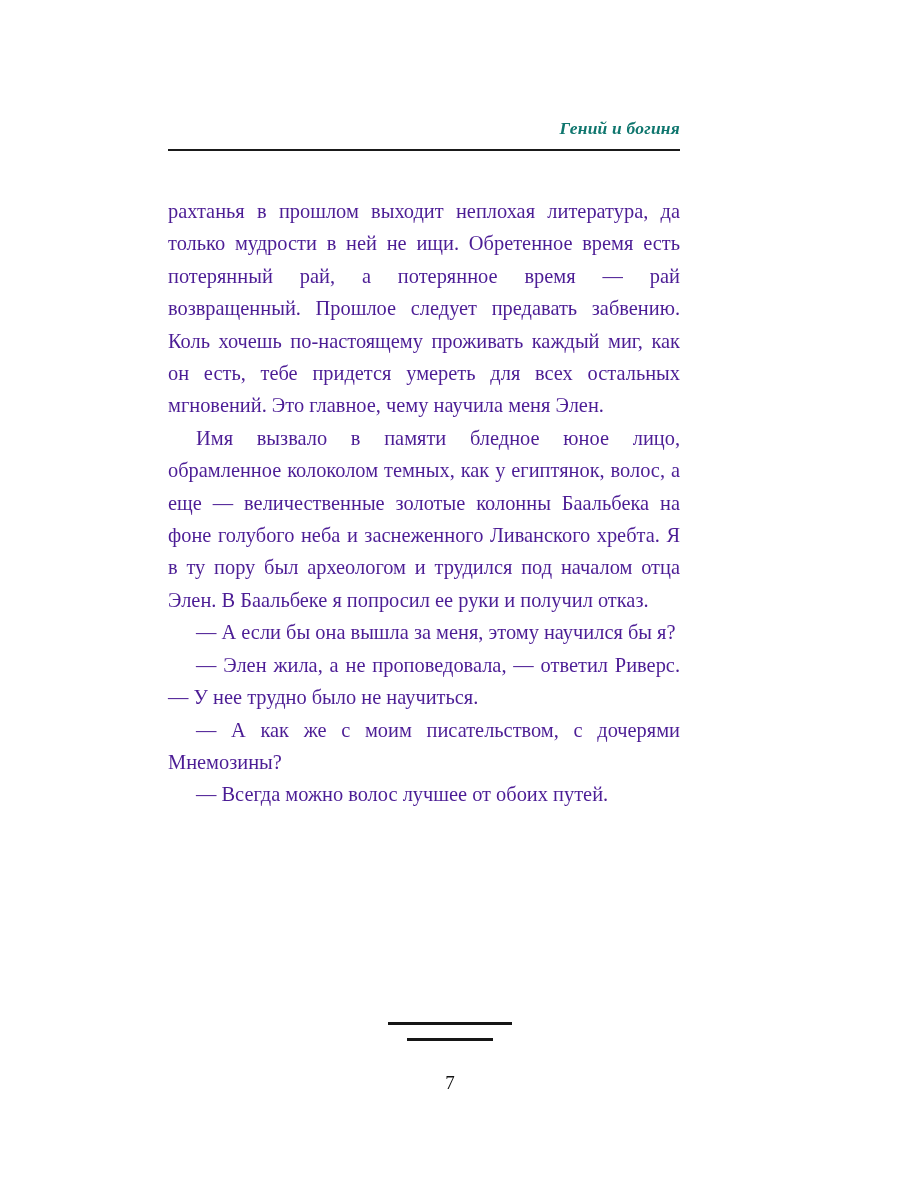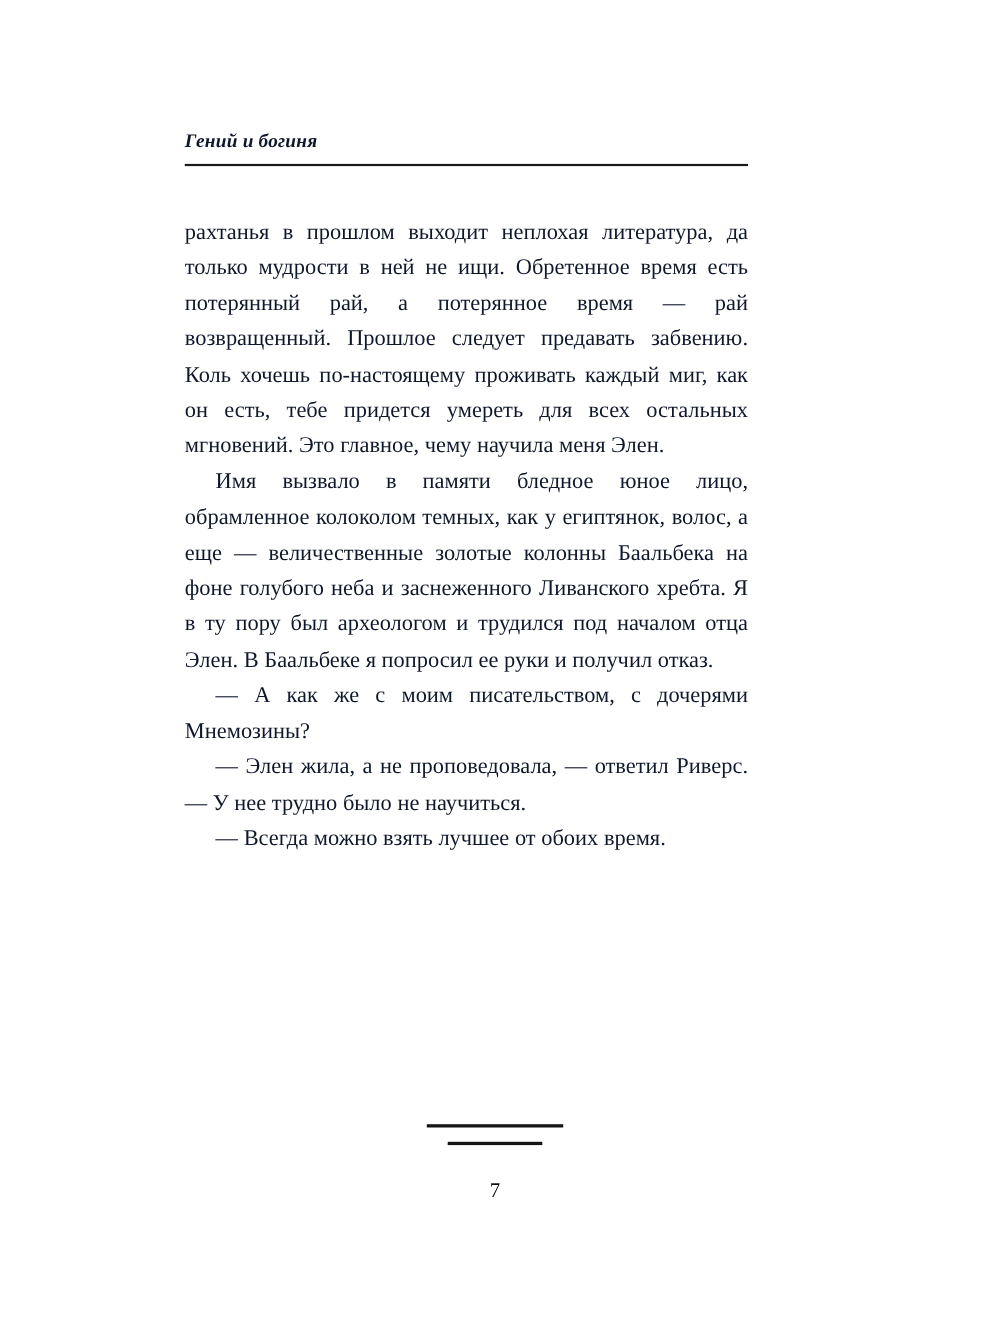--- a/index.html
+++ b/index.html
@@ -23,42 +23,42 @@
   }
 
   .page-inner {
     position: absolute;
     left: 168px;
     top: 118px;
     width: 512px;
   }
 
   .running-head {
-    text-align: left;
+    text-align: right;
     font-family: "Liberation Serif", serif;
     font-style: italic;
     font-weight: bold;
     font-size: 17.5px;
     letter-spacing: 0.2px;
-    color: #0f172a;
+    color: #0f766e;
     margin: 0 0 10px 0;
   }
 
   .head-rule {
     width: 100%;
     height: 2px;
     background: #1a1a1a;
     margin: 0 0 44px 0;
   }
 
   .body-text {
     font-family: "Liberation Serif", serif;
     font-size: 20.4px;
     line-height: 32.4px;
-    color: #0f172a;
+    color: #4c1d95;
     text-align: justify;
     text-justify: inter-word;
     hyphens: manual;
   }
 
   .body-text p {
     margin: 0;
     text-indent: 0;
   }
 
@@ -106,23 +106,24 @@
 
   <div class="page-inner">
 
     <div class="running-head">Гений и богиня</div>
 
     <div class="head-rule"></div>
 
     <div class="body-text">
       <p>рахтанья в прошлом выходит неплохая литература, да только мудрости в ней не ищи. Обретенное время есть потерянный рай, а потерянное время — рай возвращенный. Прошлое следует предавать забвению. Коль хочешь по-настоящему проживать каждый миг, как он есть, тебе придется умереть для всех остальных мгновений. Это главное, чему научила меня Элен.</p>
       <p class="indent">Имя вызвало в памяти бледное юное лицо, обрамленное колоколом темных, как у египтянок, волос, а еще — величественные золотые колонны Баальбека на фоне голубого неба и заснеженного Ливанского хребта. Я в ту пору был археологом и трудился под началом отца Элен. В Баальбеке я попросил ее руки и получил отказ.</p>
+      <p class="indent">— А если бы она вышла за меня, этому научился бы я?</p>
+      <p class="indent">— Элен жила, а не проповедовала, — ответил Риверс. — У нее трудно было не научиться.</p>
       <p class="indent">— А как же с моим писательством, с дочерями Мнемозины?</p>
-      <p class="indent">— Элен жила, а не проповедовала, — ответил Риверс. — У нее трудно было не научиться.</p>
-      <p class="indent">— Всегда можно взять лучшее от обоих время.</p>
+      <p class="indent">— Всегда можно волос лучшее от обоих путей.</p>
     </div>
 
   </div>
 
   <div class="footer-rules">
     <div class="r1"></div>
     <div class="r2"></div>
   </div>
 
   <div class="folio">7</div>

